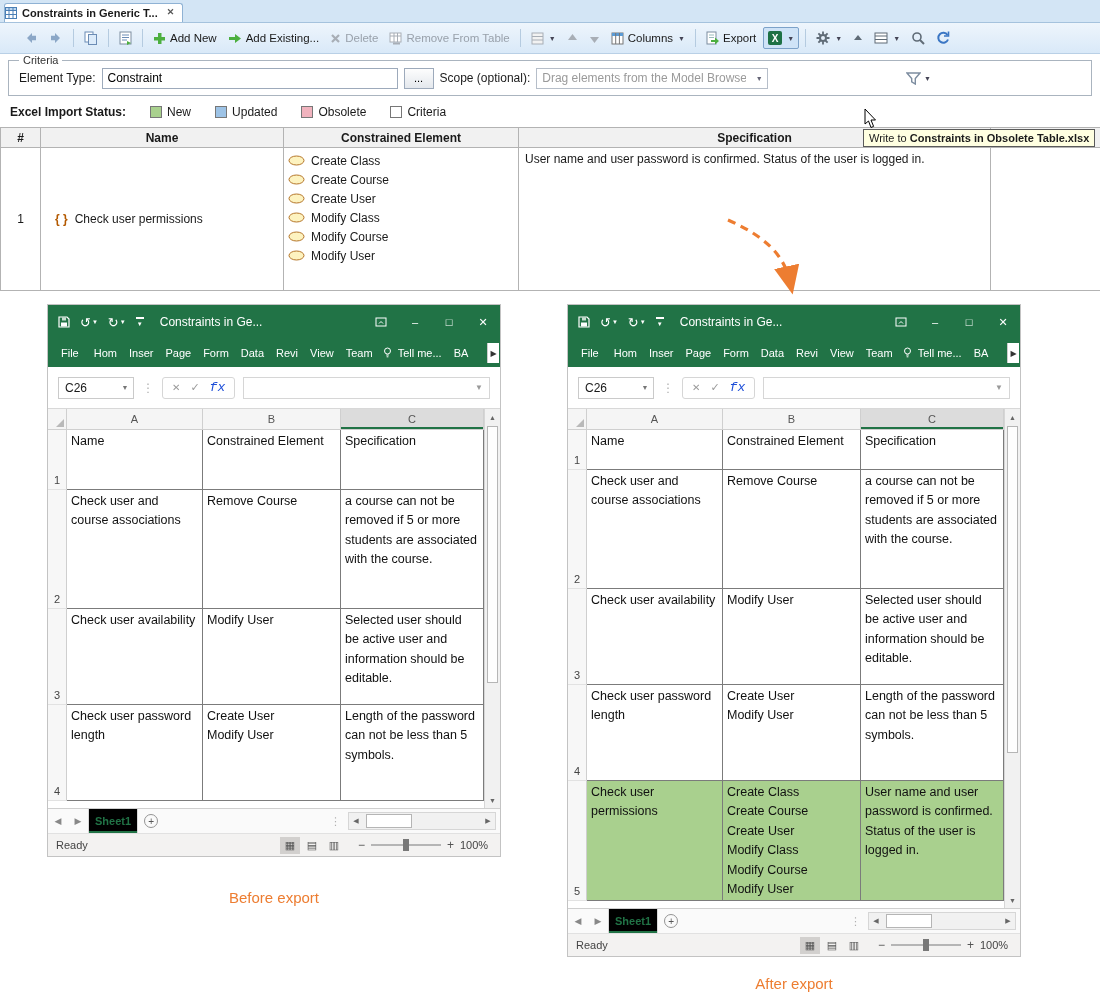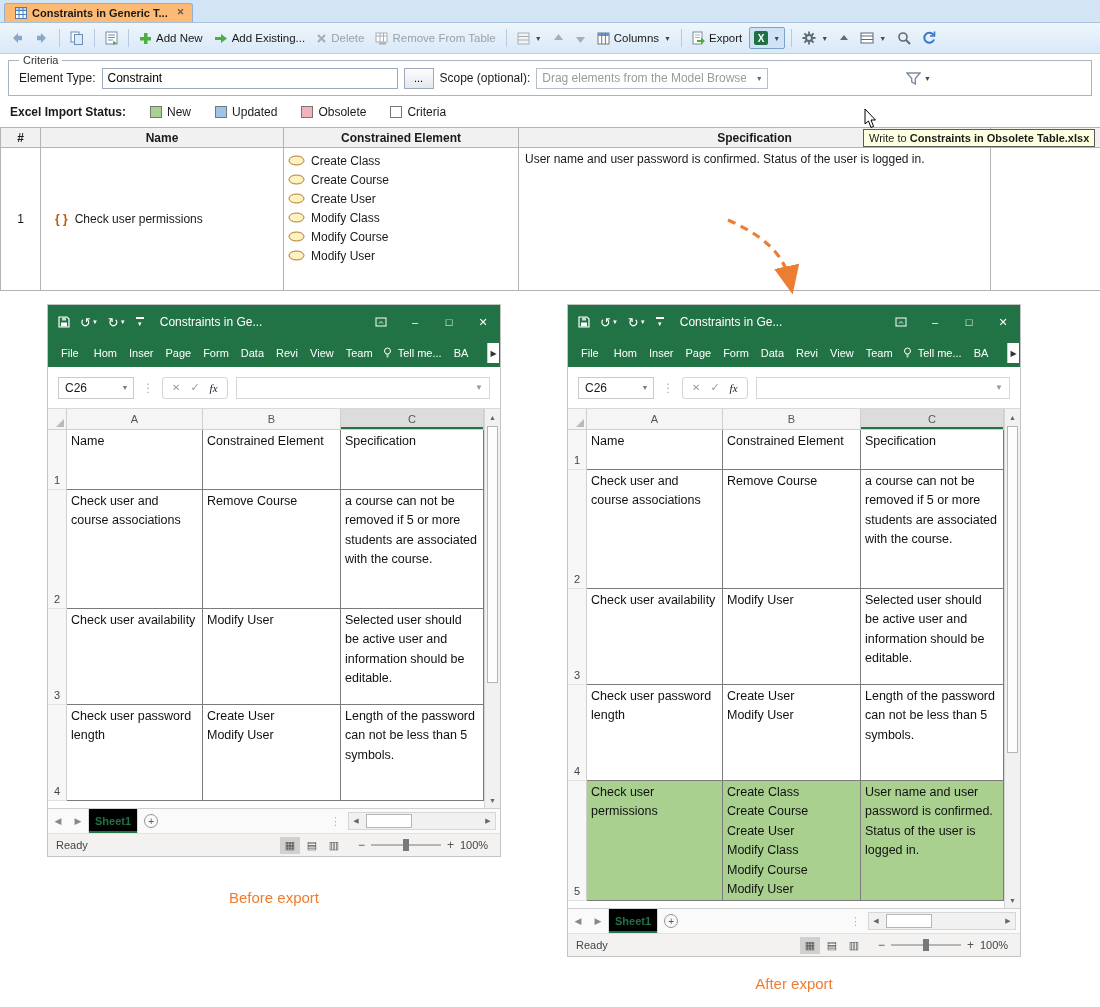--- a/index.html
+++ b/index.html
@@ -2,25 +2,25 @@
 <html><head>
 <meta charset="utf-8">
 <style>
   *{box-sizing:border-box;margin:0;padding:0}
   html,body{background:#fff}
   .page{position:relative;width:1100px;height:1007px;background:#fff;overflow:hidden;
         font-family:"Liberation Sans",sans-serif;color:#1a1a1a}
 
   
   .md-tabbar{height:23px;background:#d3e5f5;border-bottom:1px solid #a5c2dd;display:flex;align-items:flex-end;padding-left:4px}
-  .md-tab{display:flex;align-items:flex-start;gap:5px;background:#fdba74;border:1px solid #8fb2d4;border-bottom:none;
-          border-radius:3px 3px 0 0;padding:3px 8px 3px 10px;font-size:11px;font-weight:bold}
+  .md-tab{display:flex;align-items:flex-start;gap:5px;background:#ffffff;border:1px solid #8fb2d4;border-bottom:none;
+          border-radius:3px 3px 0 0;padding:3px 8px 3px 0;font-size:11px;font-weight:bold}
   .md-tab .tabclose{font-size:9px;color:#555;margin-left:4px}
   .md-toolbar{height:31px;background:linear-gradient(#eef5fc,#d9e9f8);border-bottom:1px solid #b9d0e6;
-              display:flex;align-items:center;gap:3px;padding:0 6px;font-size:11.5px}
+              display:flex;align-items:center;gap:3px;padding:0 20px;font-size:11.5px}
   .tbtn{display:flex;align-items:center;gap:4px;padding:3px 4px;border-radius:2px;white-space:nowrap}
   .tbtn.disabled{color:#99a1ab}
   .tbtn.pressed{border:1px solid #7da2c9;background:#cfe3f7}
   .tsep{width:1px;height:18px;background:#b5cbe0;margin:0 3px}
   .dd{font-size:7px;color:#445;margin-left:1px}
   .tico{display:inline-flex;align-items:center;justify-content:center}
 
   .md-criteria{position:relative;margin:6px 8px 0 8px;height:36px;border:1px solid #aab4bf;
                display:flex;align-items:center;gap:6px;padding:0 10px;font-size:12px}
   .md-criteria-title{position:absolute;top:-7px;left:10px;background:#fff;padding:0 4px;font-size:11px;color:#333}
@@ -81,21 +81,21 @@
   .ribmore{margin-left:auto;background:#fff;color:#333;width:12px;height:20px;display:flex;align-items:center;
            justify-content:center;font-size:8px;margin-right:1px;border-left:1px solid #ccc}
   .xl-fx{height:42px;background:#fff;border-bottom:1px solid #d8d8d8;display:flex;align-items:center;gap:8px;padding:0 10px;flex:none}
   .namebox{width:76px;height:22px;border:1px solid #cacaca;display:flex;align-items:center}
   .namebox .nv{flex:1;padding-left:6px;font-size:12px}
   .namebox .na{width:16px;color:#777;font-size:7px;text-align:center}
   .fxdots{color:#b0b0b0;font-size:12px}
   .fxbtns{height:22px;border:1px solid #d6d6d6;border-radius:3px;display:flex;align-items:center;gap:10px;padding:0 9px;color:#9a9a9a}
   .fxbtns .fxx{font-size:10px}
   .fxbtns .fxc{font-size:11px}
-  .fxbtns .fx{font-style:italic;font-family:Liberation Serif, serif;color:#0f172a;font-size:11px}
+  .fxbtns .fx{font-style:italic;font-family:Liberation Mono, monospace;color:#1d4ed8;font-size:13px}
   .fxinput{flex:1;height:22px;border:1px solid #d6d6d6;display:flex;align-items:center;justify-content:flex-end;
            padding-right:6px;color:#999;font-size:8px}
   .xl-sheet{flex:1;display:flex;min-height:0}
   .gridcol{flex:1;display:flex;flex-direction:column;min-width:0}
   .colheads{display:flex;height:21px;flex:none;background:#f5f5f5;border-bottom:1px solid #cfcfcf;color:#555;font-size:11px}
   .colheads .corner{width:19px;border-right:1px solid #cfcfcf;position:relative}
   .colheads .corner::after{content:"";position:absolute;right:2px;bottom:2px;border-left:8px solid transparent;border-bottom:8px solid #b9b9b9}
   .colheads .ch{display:flex;align-items:center;justify-content:center;border-right:1px solid #cfcfcf}
   .ch.a{width:136px}.ch.b{width:138px}
   .ch.c{flex:1;background:#dcdcdc;box-shadow:inset 0 -2px 0 #217346}

